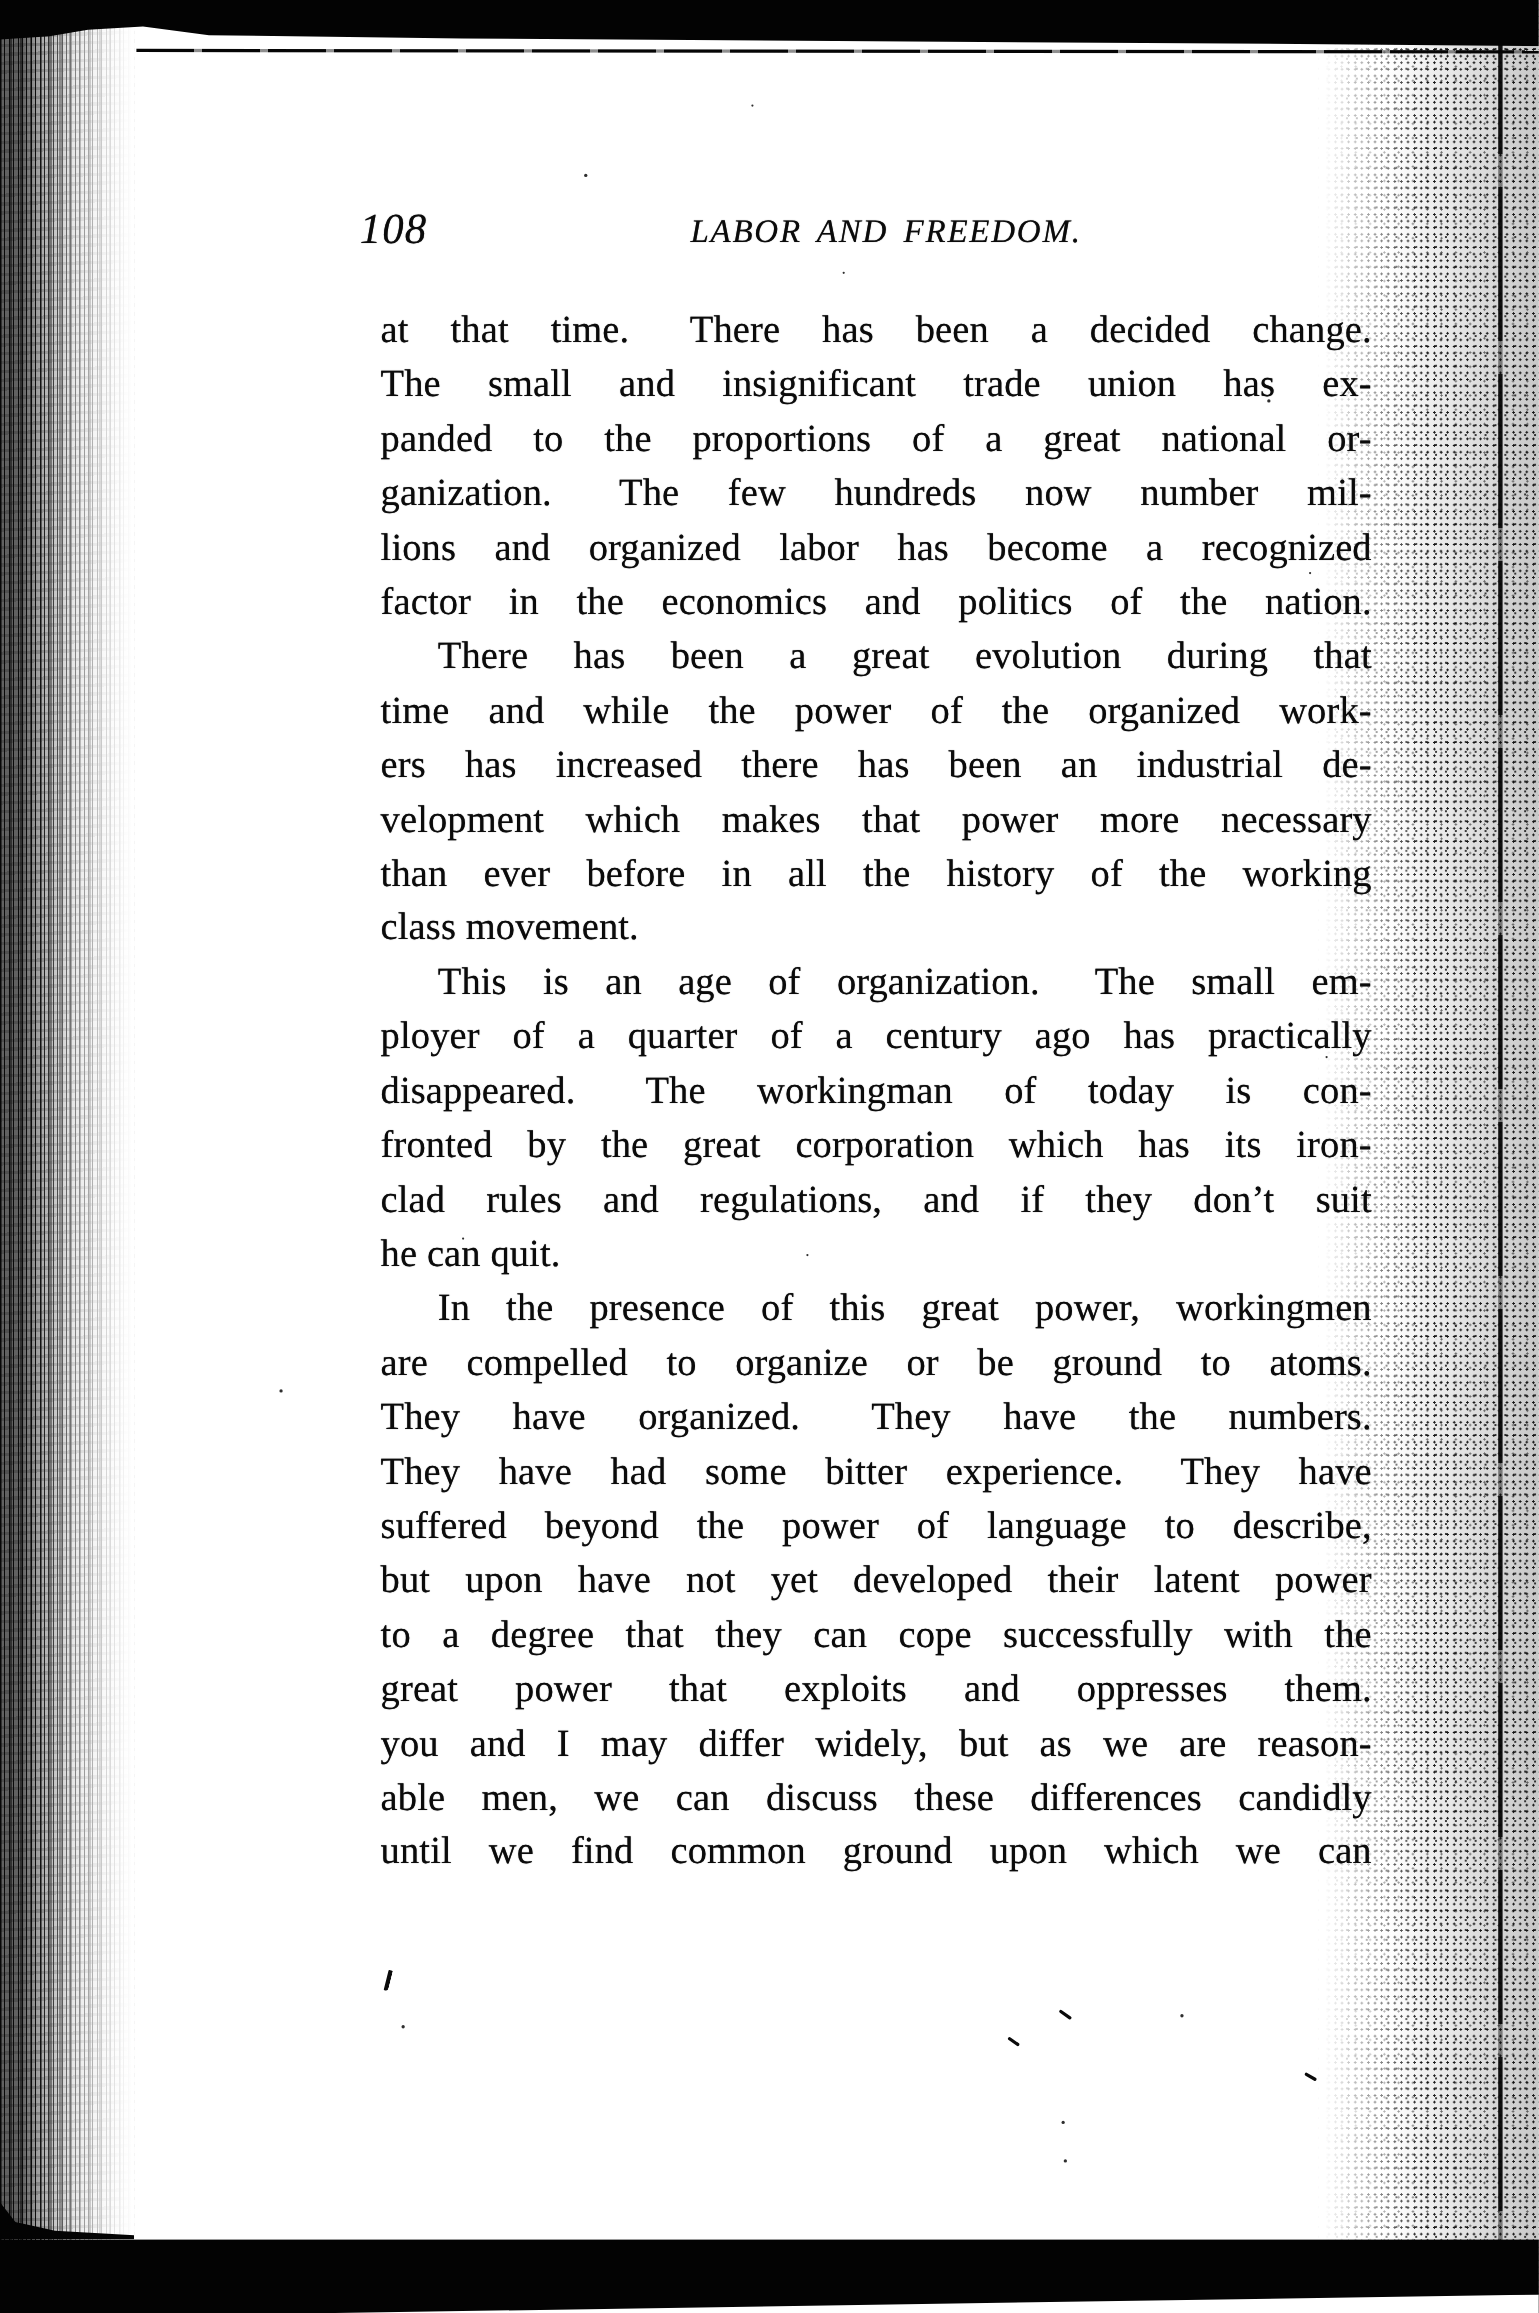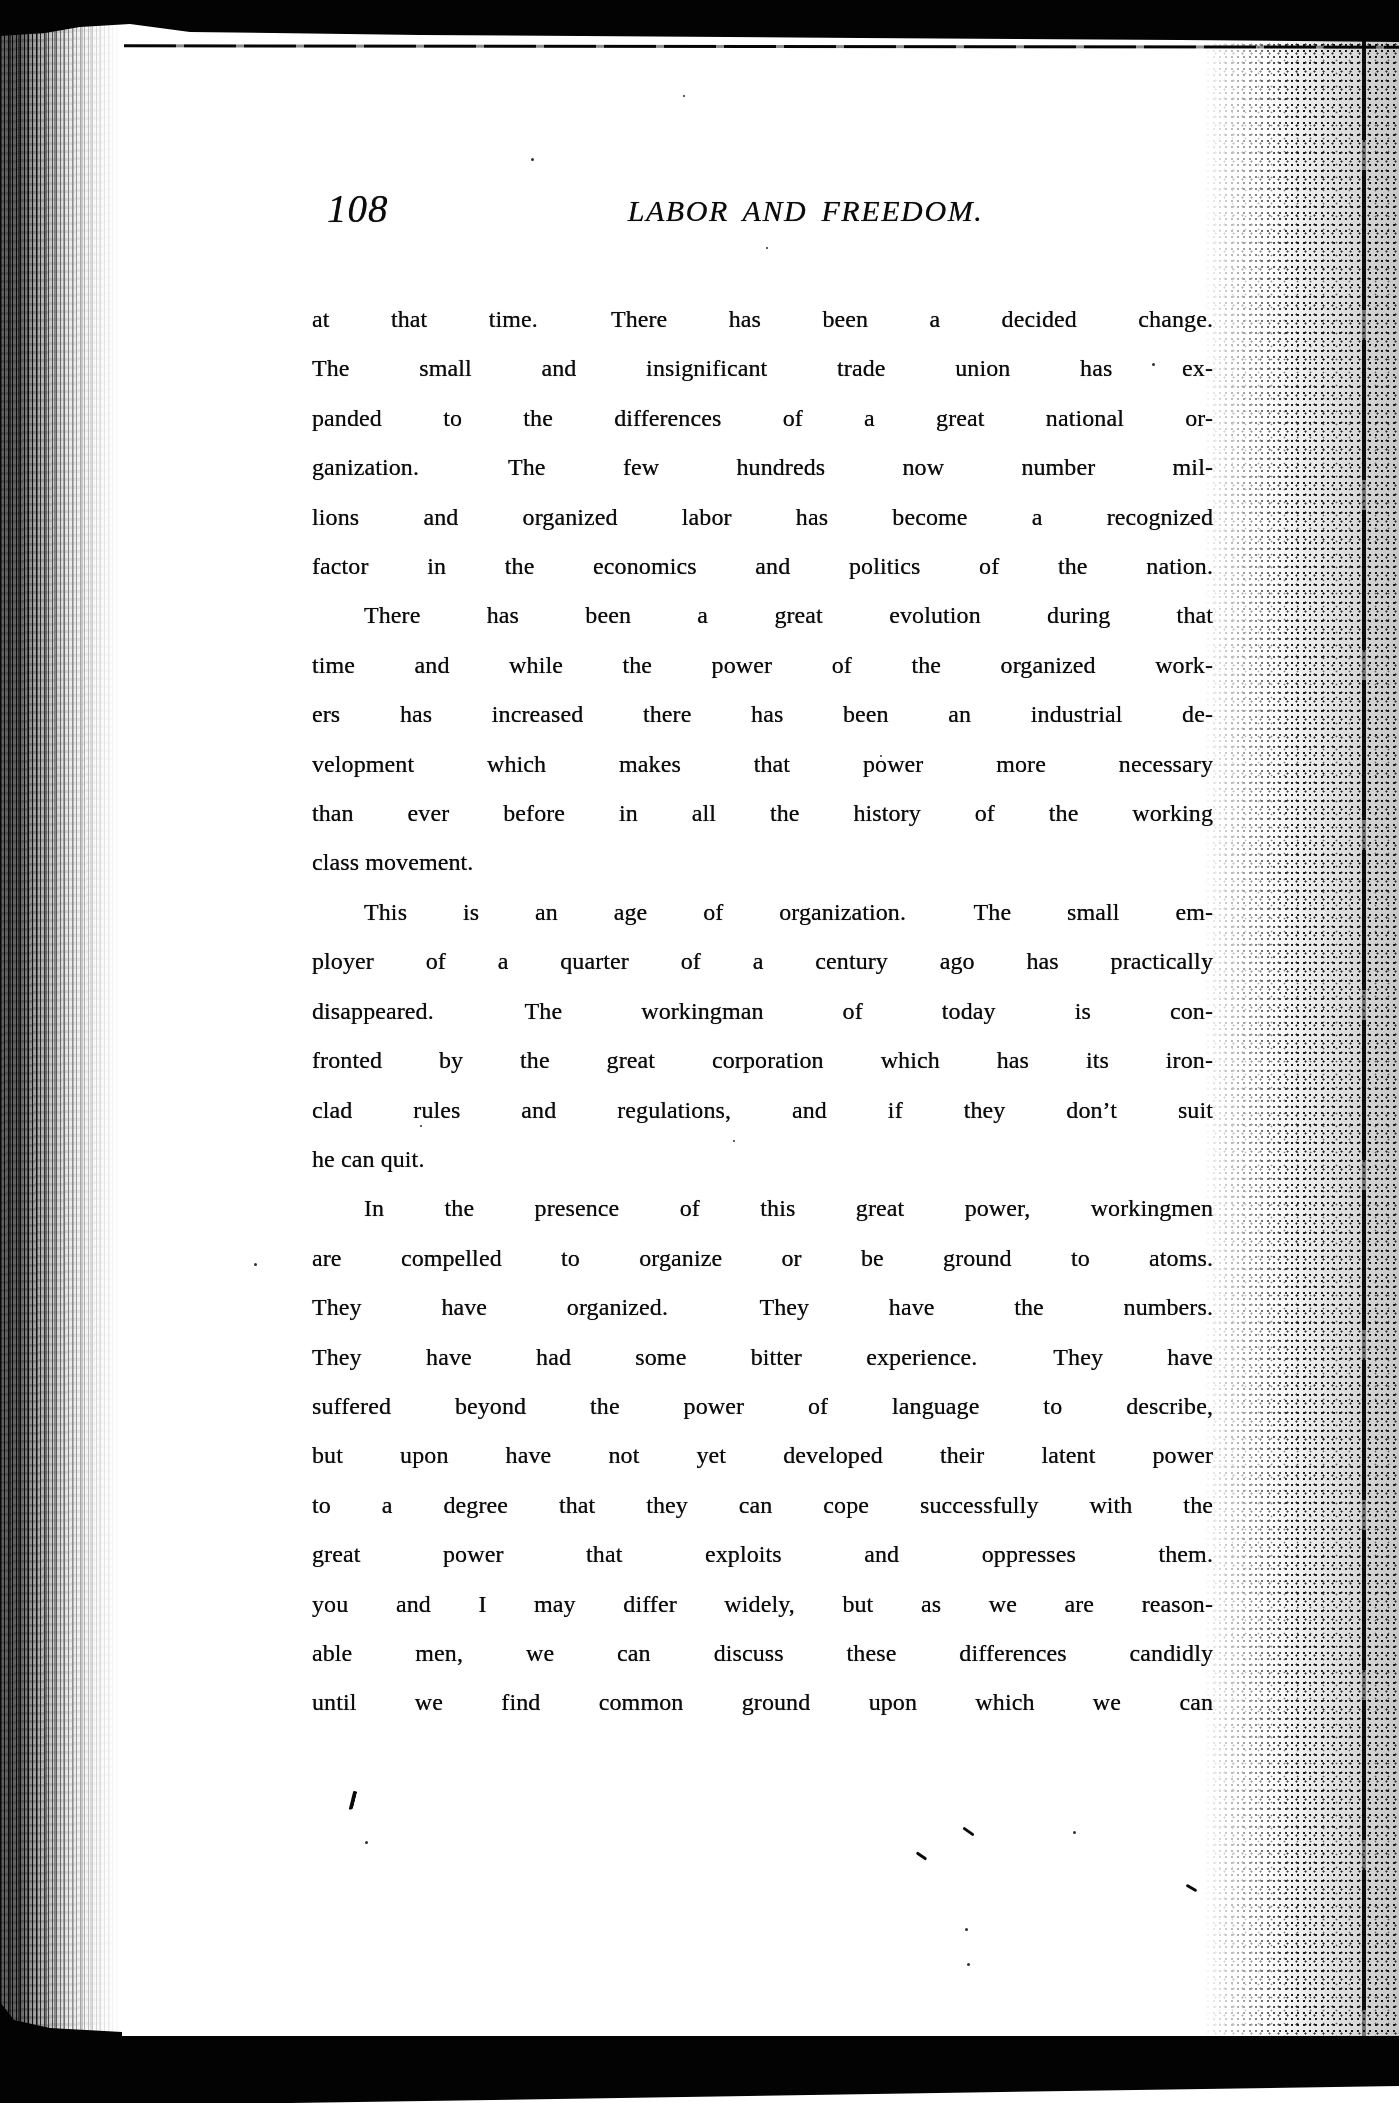--- a/index.html
+++ b/index.html
@@ -53,22 +53,22 @@
   .ink{color:#0b0b0b;text-shadow:0 0 .7px rgba(10,10,10,.8);}
   .header{position:absolute;left:327px;top:0;width:901px;height:240px;z-index:2;font-style:italic;}
   .page-number{position:absolute;left:0;top:189px;font-size:39px;line-height:39px;letter-spacing:1px;}
   .running-title{
     position:absolute;left:0;right:0;top:196px;text-align:center;
     font-size:30px;line-height:30px;letter-spacing:1.6px;word-spacing:5px;
     transform:translateX(10px);
     padding-left:36px;
   }
   .text-block{
-    position:absolute;left:312px;top:275px;width:901px;z-index:2;
-    font-size:24px;line-height:49.4px;letter-spacing:0.1px;margin-top:20px;
+    position:absolute;left:346px;top:275px;width:901px;z-index:2;
+    font-size:35px;line-height:49.4px;letter-spacing:0.1px;
   }
   .line{text-align:justify;text-align-last:justify;}
   .line.indent{text-indent:52px;}
   .line.short{text-align-last:left;}
   
   .specks{position:absolute;inset:0;z-index:2;}
   .dot{position:absolute;background:#0a0a0a;border-radius:50%;opacity:.85;}
   .tick{position:absolute;width:3px;background:#0a0a0a;border-radius:2px;}
   .tick.hook{border-bottom-right-radius:8px;border-right:1px solid #0a0a0a;}
 </style>
@@ -85,21 +85,21 @@
 <div class="bottom-sliver"></div>
 
 <div class="header ink">
   <div class="page-number">108</div>
   <div class="running-title">LABOR AND FREEDOM.</div>
 </div>
 
 <div class="text-block ink">
     <div class="line">at that time.  There has been a decided change.</div>
     <div class="line">The small and insignificant trade union has ex-</div>
-    <div class="line">panded to the differences of a great national or-</div>
+    <div class="line">panded to the proportions of a great national or-</div>
     <div class="line">ganization.  The few hundreds now number mil-</div>
     <div class="line">lions and organized labor has become a recognized</div>
     <div class="line">factor in the economics and politics of the nation.</div>
     <div class="line indent">There has been a great evolution during that</div>
     <div class="line">time and while the power of the organized work-</div>
     <div class="line">ers has increased there has been an industrial de-</div>
     <div class="line">velopment which makes that power more necessary</div>
     <div class="line">than ever before in all the history of the working</div>
     <div class="line short">class movement.</div>
     <div class="line indent">This is an age of organization.  The small em-</div>

